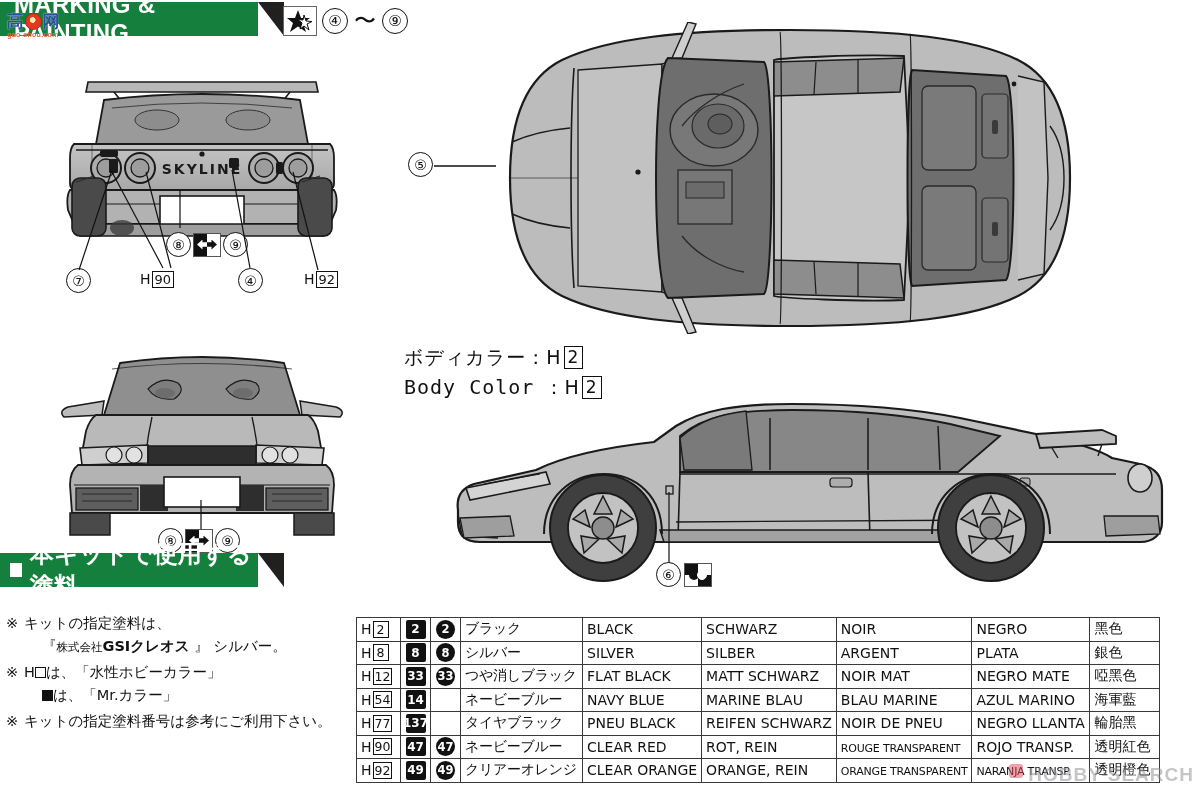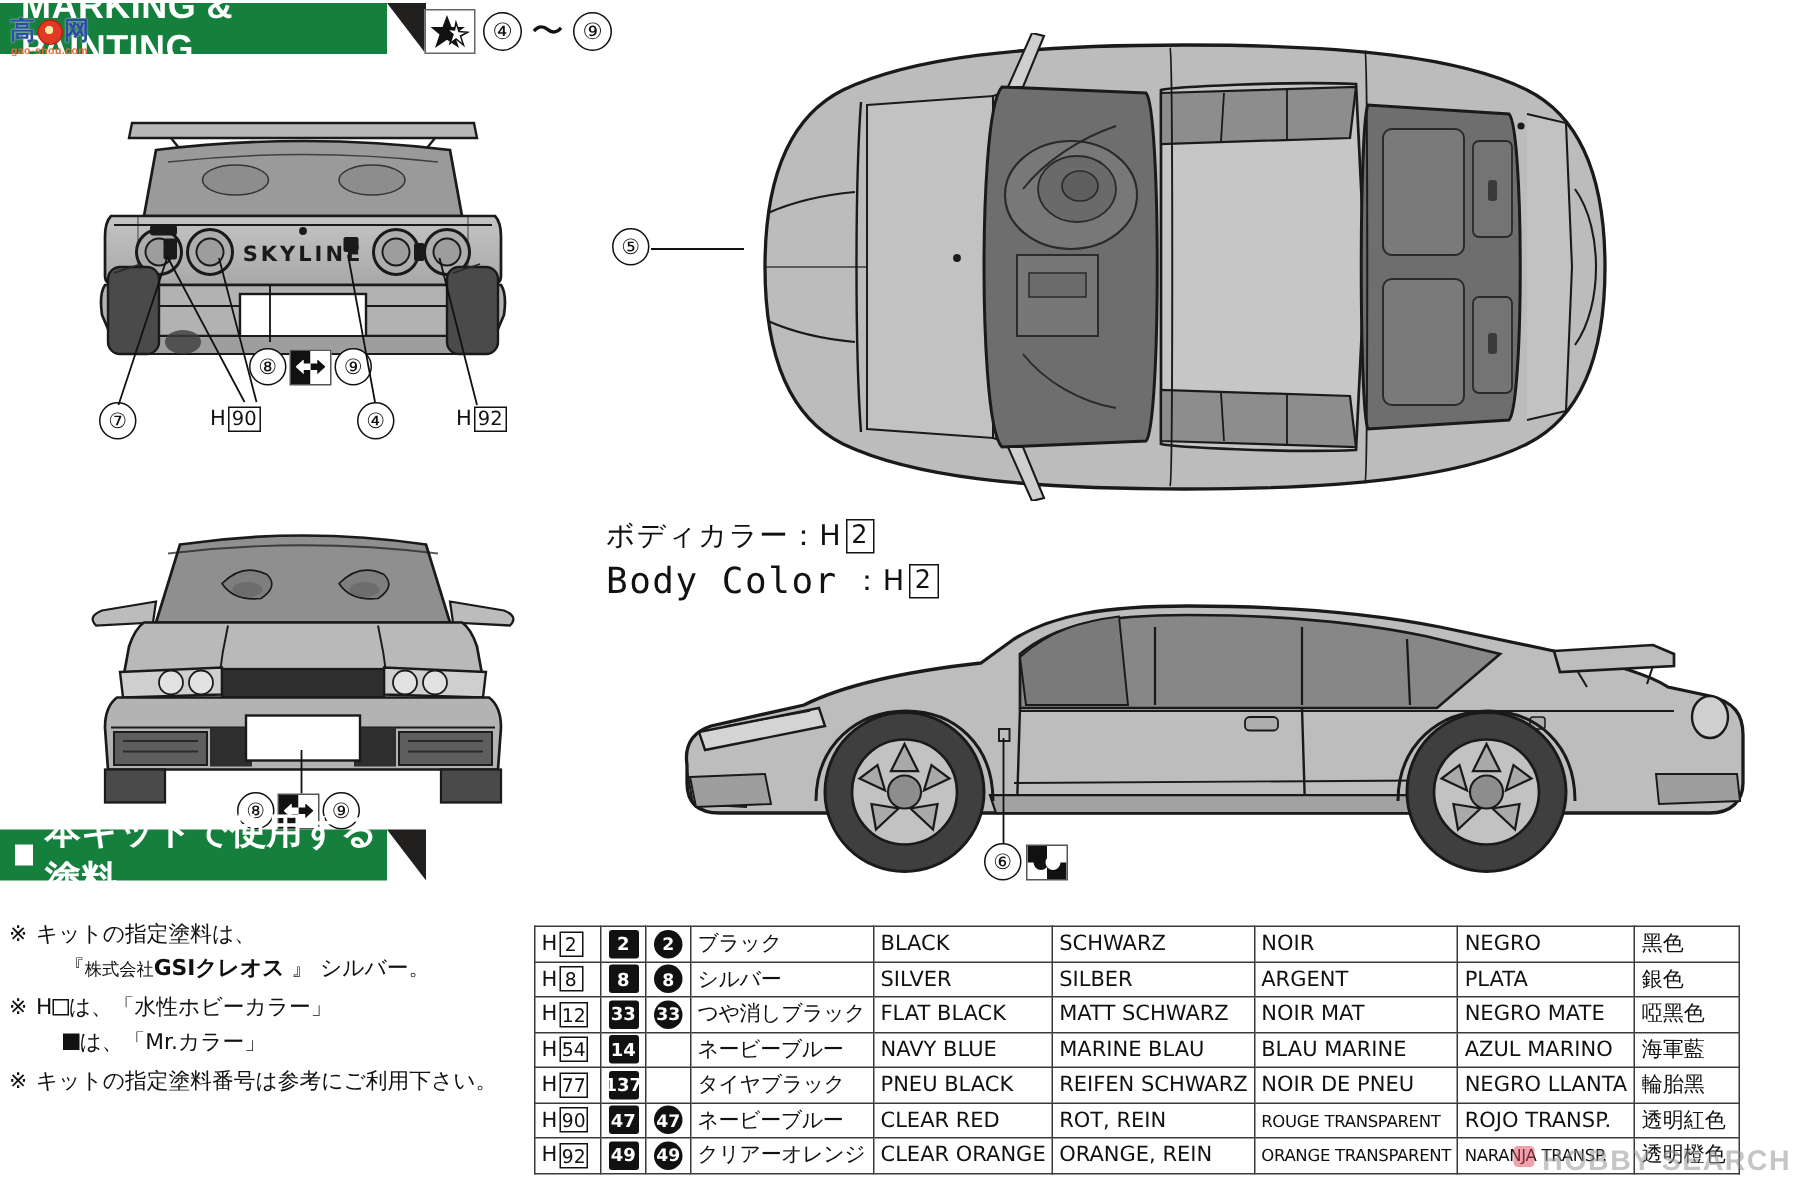--- a/index.html
+++ b/index.html
@@ -160,21 +160,21 @@
     border:1px solid #fff;}
 
   
   #body-color{
     position:absolute; left:404px; top:342px;
     font-size:19px; line-height:30px;
     font-family:"DejaVu Sans",sans-serif;
     letter-spacing:1px;
   }
   #body-color .row{ display:flex; align-items:center; white-space:pre; }
-  #body-color .lbl-en{ font-family:"DejaVu Sans Mono",monospace; font-size:24px; letter-spacing:1px;}
+  #body-color .lbl-en{ font-family:"DejaVu Sans Mono",monospace; font-size:20px; letter-spacing:1px;}
   #body-color .boxed{
     border:1.6px solid #111; padding:0 3px; margin-left:2px;
     font-size:17px; line-height:21px; min-width:19px; text-align:center;
   }
 
   
   #paint-notes{
     position:absolute; left:6px; top:612px; width:345px;
     font-size:14.5px; line-height:1.62;
     font-family:"DejaVu Sans",sans-serif;

